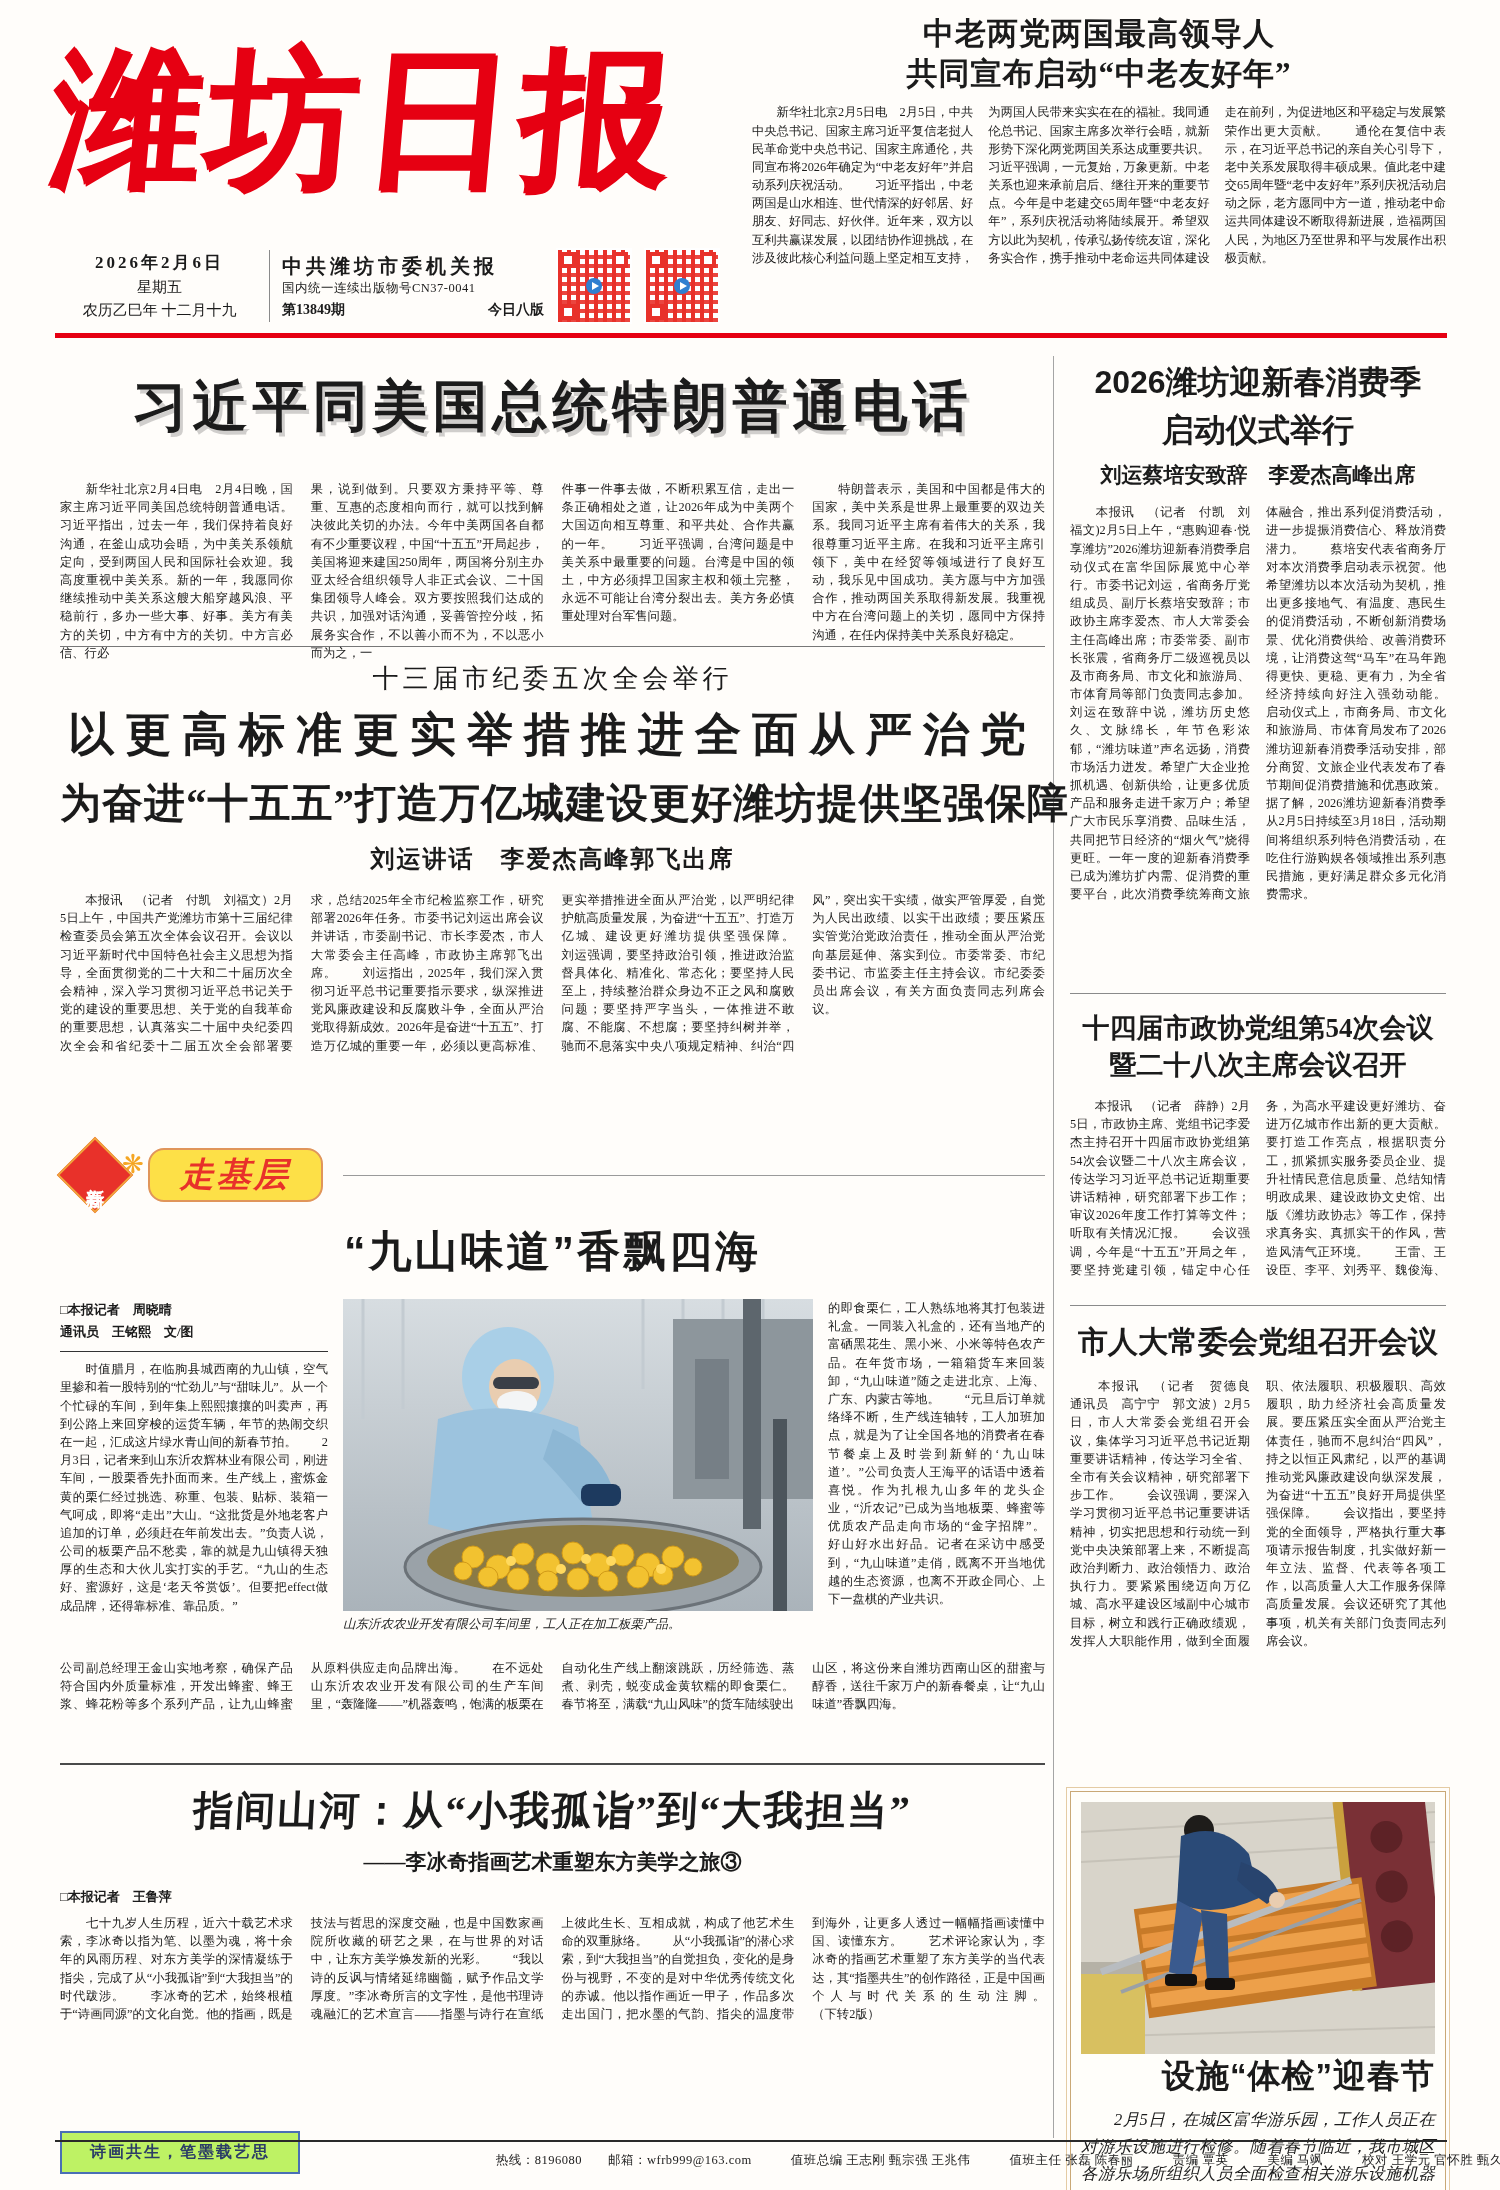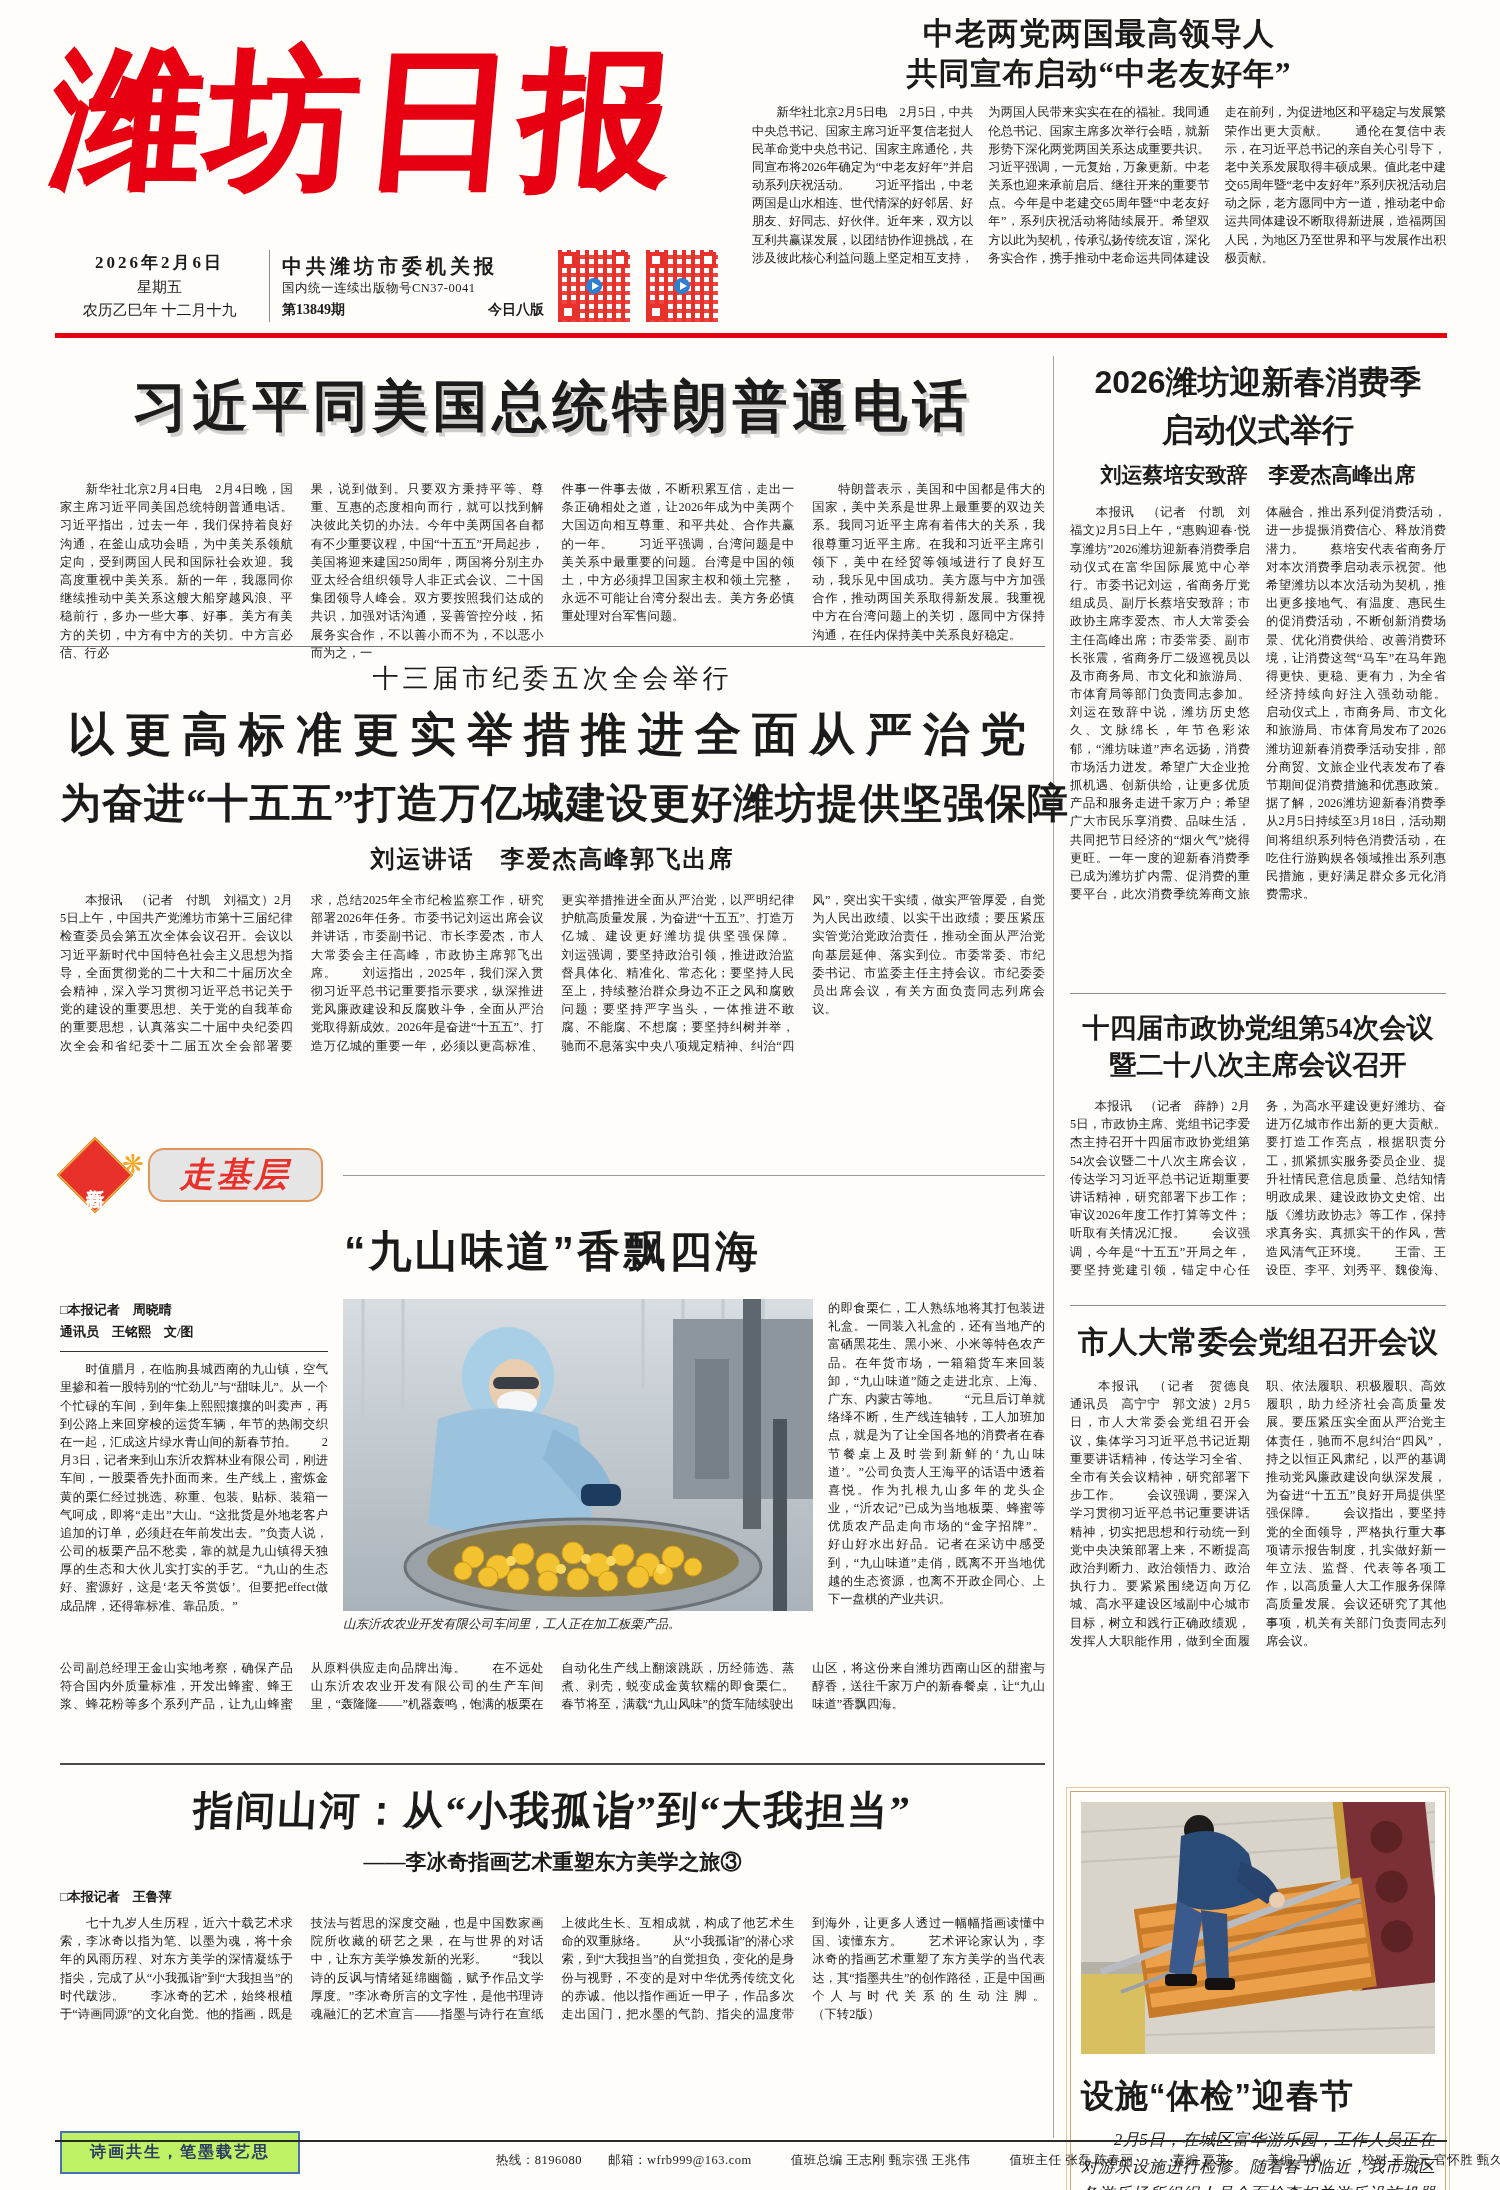--- a/index.html
+++ b/index.html
@@ -54,21 +54,21 @@
   .speakers{font-size:24px;font-weight:bold;text-align:center;margin-top:12px;letter-spacing:2px;}
   .plen-body{margin-top:16px;column-count:4;column-gap:18px;height:232px;}
   
   .badge-row{margin-top:20px;display:flex;align-items:center;height:64px;}
   .badge{display:flex;align-items:center;gap:4px;}
   .b-diamond{width:50px;height:50px;background:#e8312a;transform:rotate(45deg);border:2px solid #f0a43c;
              display:flex;align-items:center;justify-content:center;margin-left:8px;}
   .b-diamond span{transform:rotate(-45deg);color:#fff;font-weight:900;font-size:19px;line-height:1.05;
                   writing-mode:vertical-rl;letter-spacing:2px;}
   .b-spark{color:#f5a623;font-size:26px;margin:-22px 0 0 -4px;}
-  .b-cart{border:2px solid #e0955a;border-radius:16px;background:#e5e5e5;padding:2px 30px;
+  .b-cart{border:2px solid #e0955a;border-radius:16px;background:#fde047;padding:2px 30px;
           font-size:34px;font-weight:900;font-style:italic;color:#e8312a;letter-spacing:3px;
           font-family:"Liberation Sans","DejaVu Sans",sans-serif;}
   .badge-line{flex:1;height:1px;background:#9a9a9a;margin-left:20px;}
   
   .jiu-h{font-size:43px;font-weight:900;text-align:center;margin-top:16px;letter-spacing:3px;
          font-family:"Liberation Sans","DejaVu Sans",sans-serif;}
   .jiu-grid{margin-top:18px;display:flex;gap:15px;height:352px;}
   .j-left{width:268px;}
   .byline{font-size:13px;font-weight:bold;line-height:1.7;}
   .byline-u{border-bottom:1px solid #333;padding-bottom:8px;margin-bottom:8px;}
@@ -90,21 +90,21 @@
   .sb-h1{font-size:32px;font-weight:900;text-align:center;line-height:1.3;margin-top:6px;
          font-family:"Liberation Sans","DejaVu Sans",sans-serif;}
   .sb-byline{font-size:21px;font-weight:bold;text-align:center;margin-top:10px;}
   .sb-body{margin-top:14px;column-count:2;column-gap:16px;}
   .h470{height:474px;} .h190{height:192px;} .h400{height:398px;}
   .sb-hr{border:0;border-top:1px solid #8a8a8a;margin:16px 0;}
   .sb-h2{font-size:27px;font-weight:900;text-align:center;line-height:1.35;}
   .sb-h3{font-size:30px;font-weight:900;text-align:center;font-family:"Liberation Sans","DejaVu Sans",sans-serif;}
   .photo-box{margin-top:16px;border:1px solid #c9a876;outline:1px solid #e4cba4;outline-offset:3px;
              padding:10px;background:#fffefa;}
-  .fac-h{font-size:33px;font-weight:900;text-align:left;margin-top:20px;letter-spacing:1px;
+  .fac-h{font-size:33px;font-weight:900;text-align:right;margin-top:0;letter-spacing:1px;
          font-family:"Liberation Sans","DejaVu Sans",sans-serif;}
   .fac-text{font-size:16.5px;font-style:italic;line-height:1.62;margin-top:8px;text-indent:2em;text-align:justify;}
   
   .footer-line{left:55px;top:2140px;width:1392px;height:2px;background:#2a2a2a;}
   .footer-text{left:16px;top:2152px;width:1500px;text-align:right;font-size:12.5px;letter-spacing:.5px;}
   svg{display:block;}
 </style>
 </head>
 <body>
 

